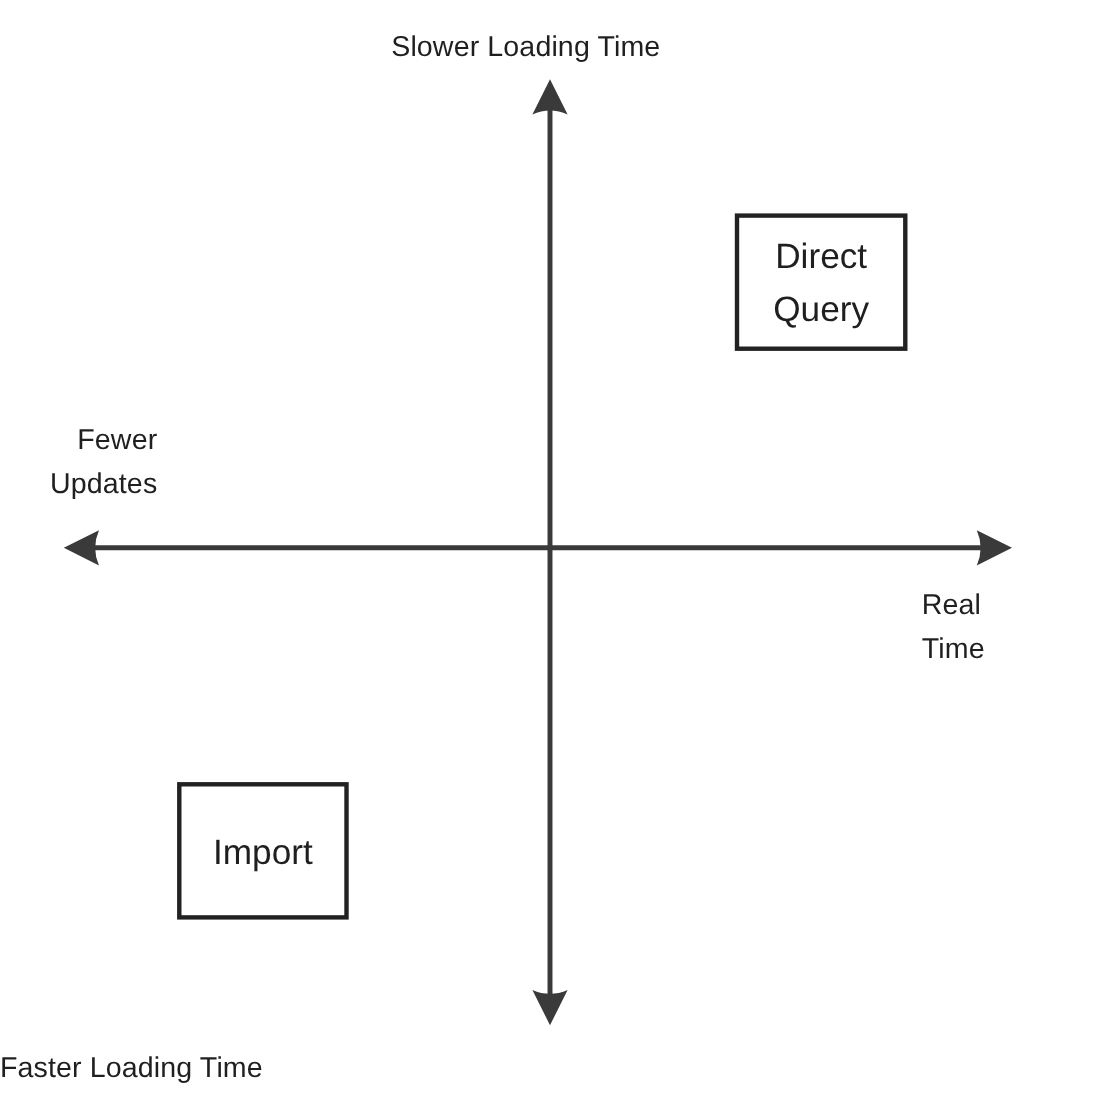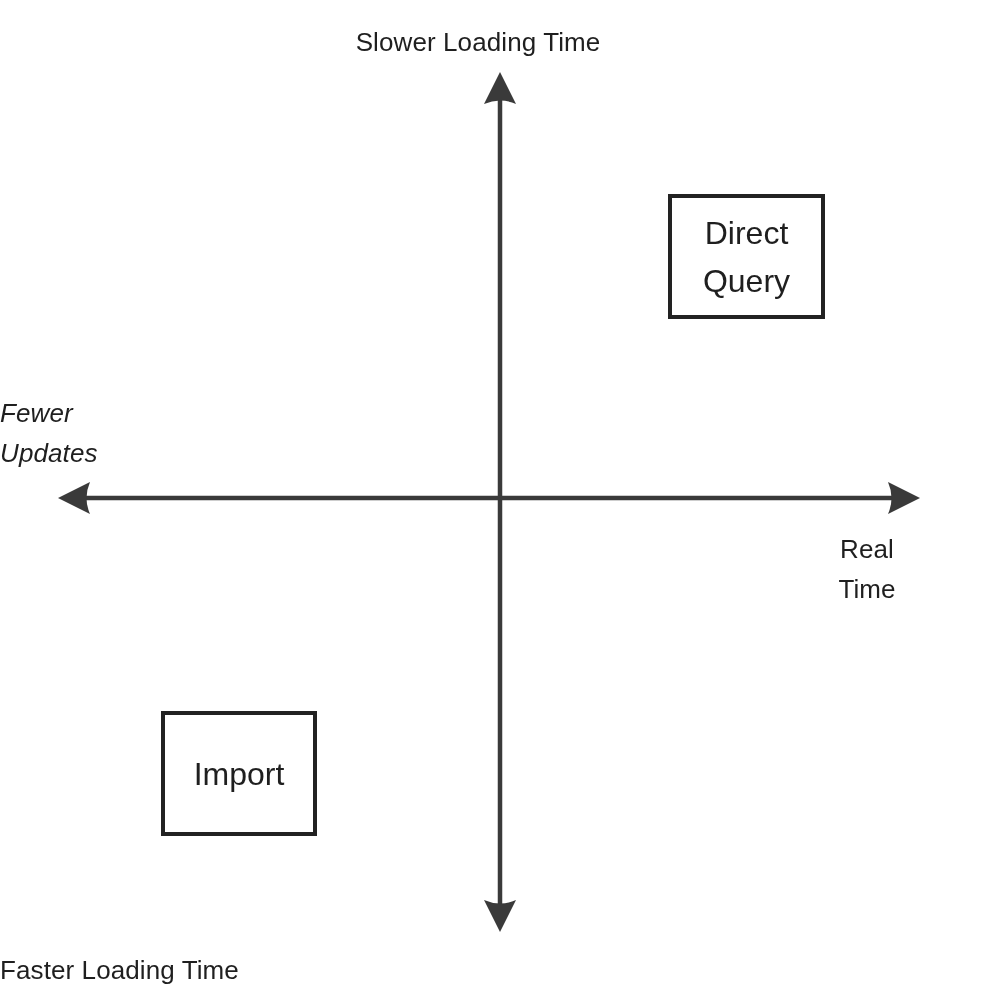--- a/index.html
+++ b/index.html
@@ -39,30 +39,29 @@
     text-align: center;
   }
   #label-bottom {
     left: 0;
     top: 950px;
     width: 1000px;
     text-align: left;
   }
   #label-left {
     left: 0px;
-    top: 393px;
+    top: 379px;
     width: 143px;
-    text-align: left;
-    font-style: italic;
+    text-align: right;
   }
   #label-right {
-    left: 797px;
+    left: 838px;
     top: 529px;
     width: 140px;
-    text-align: center;
+    text-align: left;
   }
   .quadrant-box {
     position: absolute;
     border: 4px solid #222222;
     background: #ffffff;
     box-sizing: border-box;
     display: flex;
     align-items: center;
     justify-content: center;
     text-align: center;

